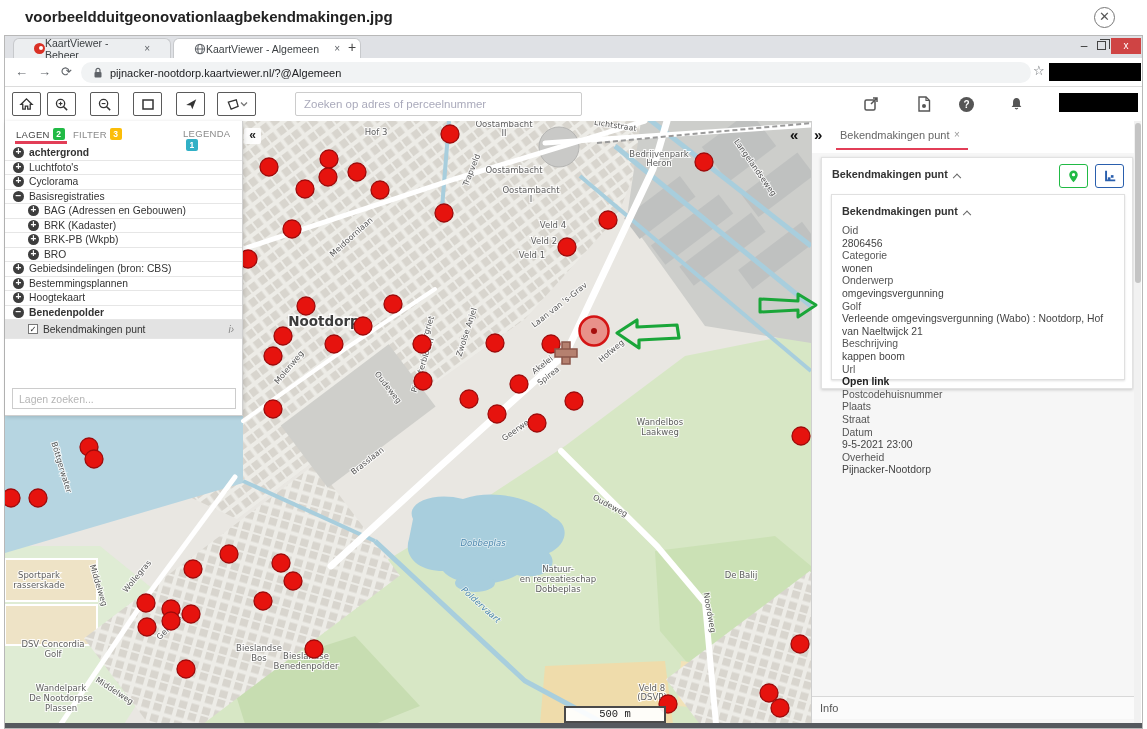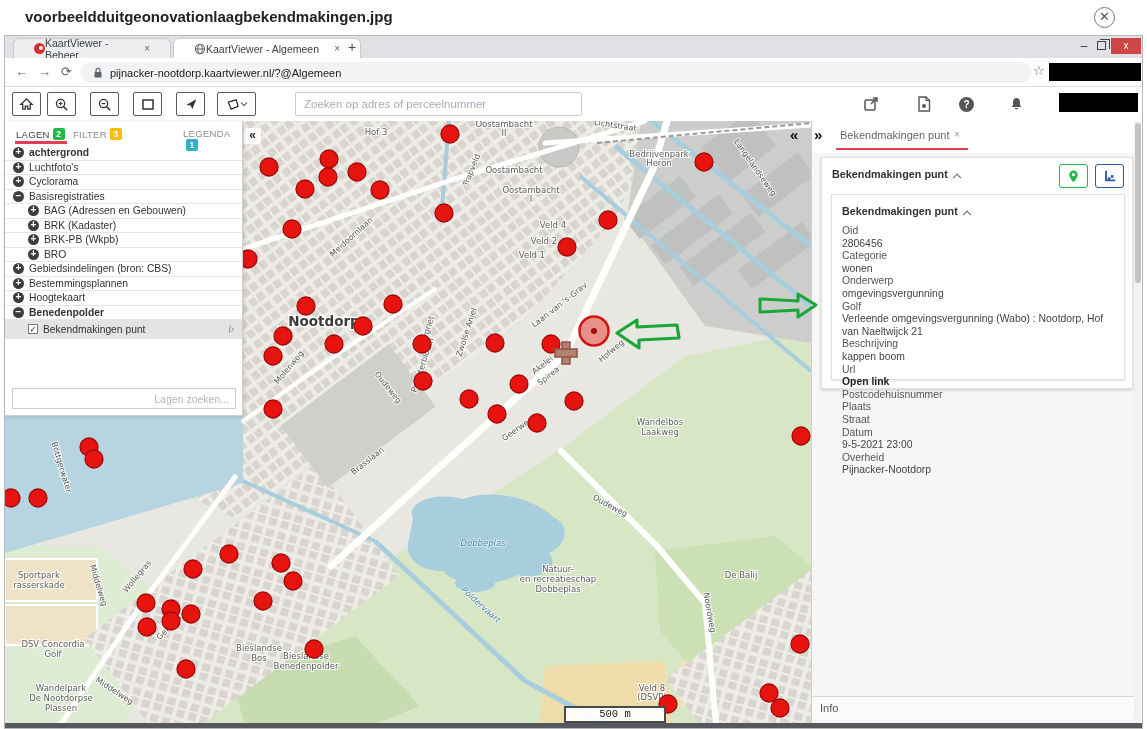--- a/index.html
+++ b/index.html
@@ -57,21 +57,21 @@
   .sb-tab.active { color:#444; }
   .sb-badge { display:inline-block; min-width:12px; height:12px; border-radius:2px; color:#fff; font-size:8.5px; font-weight:bold; text-align:center; line-height:12px; padding:0 1px; margin-left:3px; vertical-align:1px; }
   .sb-underline { position:absolute; left:10px; top:20px; width:52px; height:2.5px; background:#e23e57; }
   .tree { position:absolute; left:0; top:25px; width:100%; }
   .tree-row { height:14.5px; border-bottom:1px solid #e6e6e6; display:flex; align-items:center; gap:5px; font-size:10.3px; color:#333; cursor:pointer; }
   .tree-row.bold { font-weight:bold; }
   .tree-row.selected { background:#e3e3e3; height:19px; }
   .tree-ico { width:11px; height:11px; border-radius:50%; background:#3d3d3d; color:#fff; font-size:10px; font-weight:bold; text-align:center; line-height:10px; flex:none; }
   .cbx { width:10px; height:10px; border:1px solid #777; background:#fff; font-size:8.5px; line-height:9px; text-align:center; color:#333; flex:none; }
   .trail { margin-left:auto; margin-right:8px; color:#888; font-size:10px; font-style:italic; }
-  .layer-search { position:absolute; left:7px; top:267px; width:224px; height:21px; border:1px solid #ccc; font-size:10.5px; padding:0 6px; color:#333; font-family:"Liberation Sans",sans-serif;text-align:right; }
+  .layer-search { position:absolute; left:7px; top:267px; width:224px; height:21px; border:1px solid #ccc; font-size:10.5px; padding:0 6px; color:#333; font-family:"Liberation Sans",sans-serif; }
   .layer-search::placeholder { color:#b5b5b5; }
 
   
   .rpanel { position:absolute; left:806px; top:85px; width:330px; height:603px; background:#f6f6f6; border-left:1px solid #cfcfcf; }
   .rp-tabrow { position:absolute; left:0; top:0; width:100%; height:32px; background:#fff; }
   .rp-arrow { position:absolute; top:5px; font-size:15px; font-weight:bold; color:#111; cursor:pointer; }
   .rp-tab-label { position:absolute; left:28px; top:8px; font-size:11px; color:#666; cursor:pointer; }
   .rp-tab-close { position:absolute; left:142px; top:8px; font-size:10px; color:#999; cursor:pointer; }
   .rp-tab-underline { position:absolute; left:24px; top:27px; width:132px; height:2px; background:#e23e57; }
   .card { position:absolute; left:9px; top:36px; width:312px; height:232px; background:#fff; border:1px solid #e2e2e2; box-shadow:0 1px 3px rgba(0,0,0,.18); }

